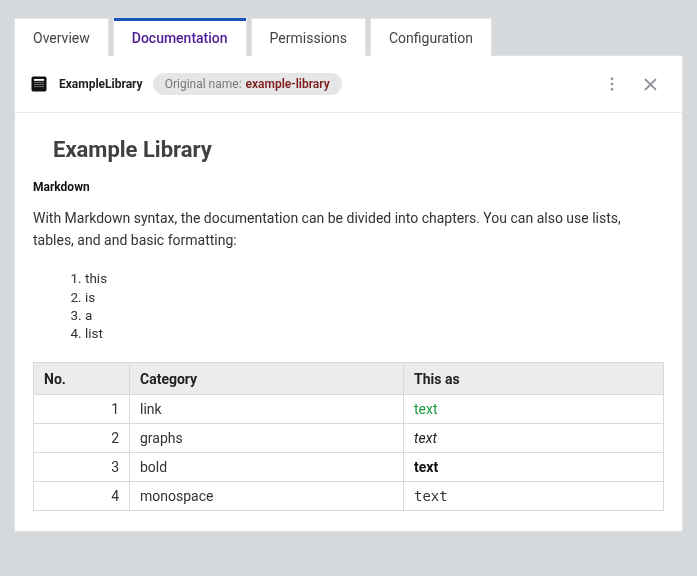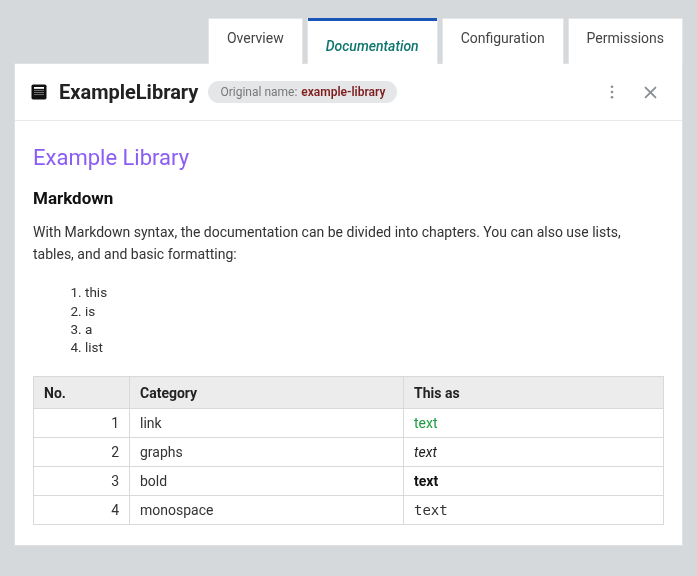--- a/index.html
+++ b/index.html
@@ -11,38 +11,36 @@
     width: 697px;
     height: 576px;
     overflow: hidden;
   }
   .canvas {
     padding: 18px 14px 0 14px;
   }
   .tabs {
     display: flex;
     gap: 4px;
-    justify-content: flex-end;
   }
   .tab {
     background: #fff;
     border: 1px solid #e5e5e5;
     border-bottom: none;
     padding: 11px 18px 10px 18px;
     font-size: 14px;
     color: #444;
     cursor: pointer;
     position: relative;
   }
   .tab.active {
-    color: #0f766e;
+    color: #4c1d95;
     font-weight: 500;
     border-top: none;
-    padding-top: 20px;
-    font-style: italic;
+    padding-top: 12px;
   }
   .tab.active::before {
     content: "";
     position: absolute;
     top: 0; left: 0; right: 0;
     height: 3px;
     background: #1a55b8;
   }
   .tab.inactive {
     border-top: 1px solid #e5e5e5;
@@ -58,21 +56,21 @@
     align-items: center;
     padding: 14px 18px 14px 14px;
     gap: 10px;
     border-bottom: 1px solid #eaeaea;
   }
   .lib-icon {
     width: 20px; height: 20px;
     flex: 0 0 20px;
   }
   .lib-title {
-    font-size: 20px;
+    font-size: 12px;
     font-weight: 700;
     color: #222;
   }
   .pill {
     background: #e4e6e8;
     border-radius: 12px;
     padding: 4px 12px;
     font-size: 12px;
     display: inline-flex;
     align-items: flex-start;
@@ -86,32 +84,33 @@
     display: flex; align-items: center; justify-content: center;
     cursor: pointer;
     color: #8a8f94;
     border-radius: 4px;
   }
   .content {
     padding: 24px 18px 20px 18px;
   }
   .content h1 {
     font-size: 22px;
-    font-weight: 400;
-    color: #8b5cf6;
+    font-weight: 700;
+    color: #404040;
     margin-bottom: 18px;
+    margin-left: 20px;
   }
   .content p {
     font-size: 14px;
     color: #333;
     line-height: 1.55;
     margin-bottom: 18px;
   }
   .content h2 {
-    font-size: 17px;
+    font-size: 12px;
     font-weight: 700;
     color: #111;
     margin-bottom: 14px;
   }
   .content ol {
     padding-left: 52px;
     margin-bottom: 20px;
     font-size: 13.5px;
     color: #333;
   }
@@ -146,22 +145,22 @@
   table.md td.shown-bold { font-weight: 700; color: #111;}
   table.md td.shown-mono { font-family: ui-monospace, "SFMono-Regular", Menlo, Consolas, monospace; color: #333;}
 </style>
 </head>
 <body>
 
 <div class="canvas">
   <div class="tabs">
     <div class="tab inactive">Overview</div>
     <div class="tab active">Documentation</div>
+    <div class="tab inactive">Permissions</div>
     <div class="tab inactive">Configuration</div>
-    <div class="tab inactive">Permissions</div>
   </div>
 
   <div class="panel">
     <div class="header">
       <span class="lib-icon">
         <svg viewBox="0 0 24 24" width="20" height="20">
           <rect x="3" y="3" width="18" height="18" rx="2" fill="#111"></rect>
           <rect x="6" y="6" width="12" height="2.2" fill="#fff"></rect>
           <rect x="6" y="9.5" width="12" height="1.2" fill="#fff" opacity="0.4"></rect>
           <rect x="6" y="12" width="12" height="1.2" fill="#fff" opacity="0.4"></rect>

